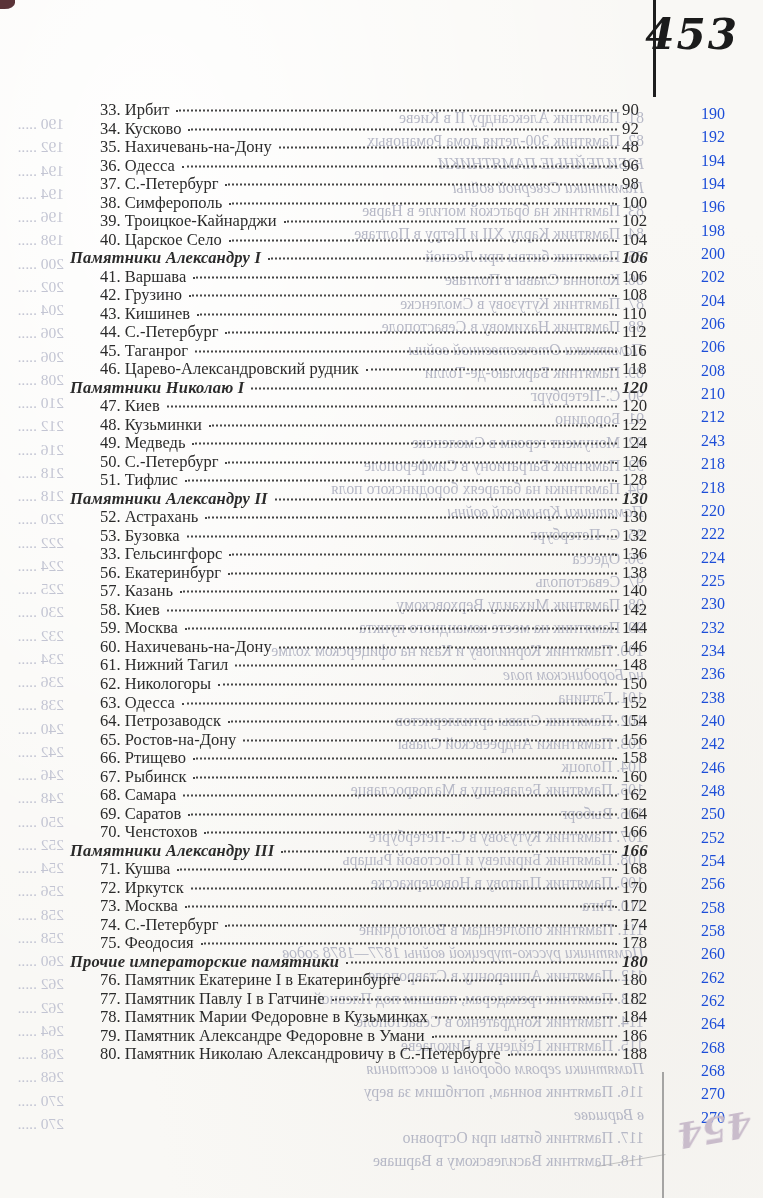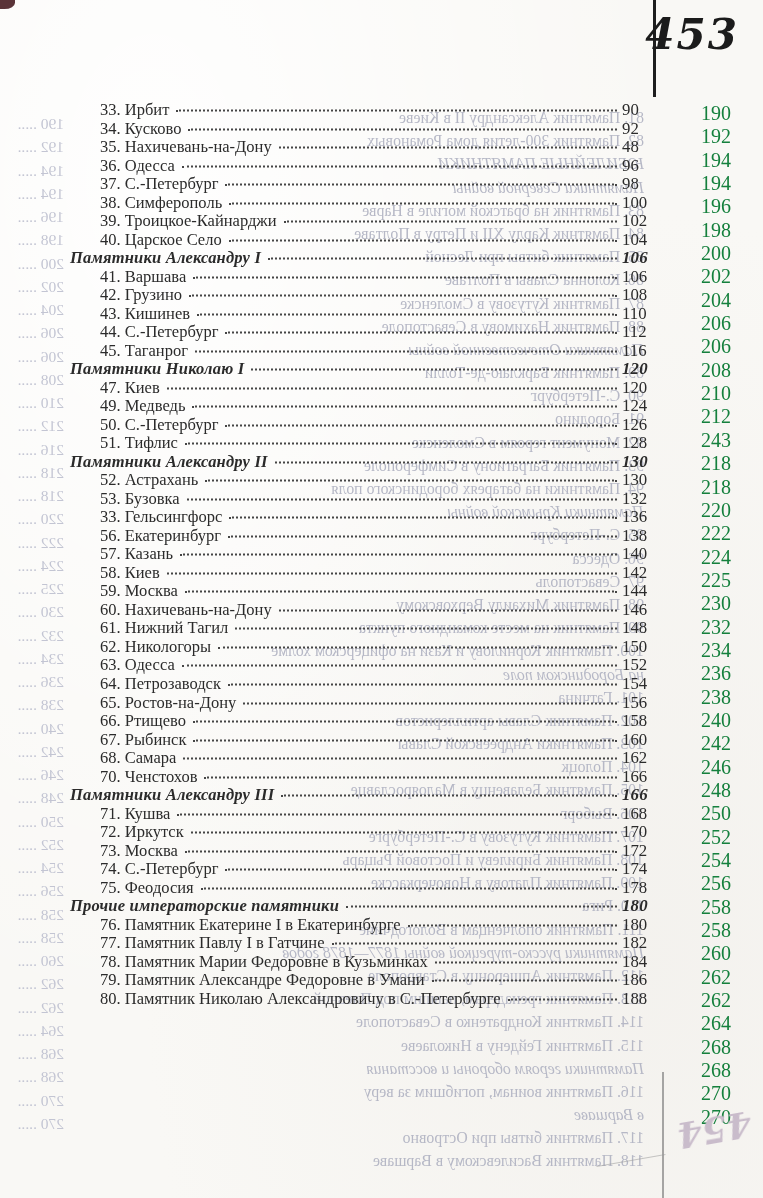--- a/index.html
+++ b/index.html
@@ -35,21 +35,21 @@
   .pg{flex:0 0 auto;min-width:36px;text-align:left;font-size:16.8px;}
 
   
   .ghost-lines{position:absolute;left:92px;top:106px;width:552px;z-index:-1;}
   .ghost-line{
     height:23.2px;line-height:23.2px;font-size:15.8px;white-space:nowrap;overflow:hidden;
     color:#b6b8c6;transform:scaleX(-1);filter:blur(.45px);text-align:left;
   }
   .ghost-line.it{font-style:italic;}
   .ghost-right{position:absolute;left:701px;top:102px;width:54px;z-index:-1;}
-  .ghost-right div{height:23.35px;line-height:23.35px;font-size:20px;color:#15803d;filter:blur(.3px);}
+  .ghost-right div{height:23.35px;line-height:23.35px;font-size:16px;color:#1d4ed8;filter:blur(.3px);}
   .ghost-left{position:absolute;left:2px;top:112px;width:62px;z-index:-1;}
   .ghost-left div{
     height:23.25px;line-height:23.25px;font-size:15.5px;color:#c3c5d3;
     transform:scaleX(-1);filter:blur(.4px);white-space:nowrap;overflow:hidden;
   }
   .ghost-454{
     position:absolute;left:668px;top:1110px;width:84px;
     font-family:"DejaVu Serif", serif;font-style:italic;font-weight:600;font-size:36px;
     color:#c9bccb;transform:scale(-1,-1) rotate(-10deg);filter:blur(.4px);
   }
@@ -271,31 +271,41 @@
       <div class="row entry">
         <span class="label">44. С.-Петербург</span>
         <span class="leader"></span>
         <span class="pg">112</span>
       </div>
       <div class="row entry">
         <span class="label">45. Таганрог</span>
         <span class="leader"></span>
         <span class="pg">116</span>
       </div>
+      <div class="row entry">
+        <span class="label">46. Царево-Александровский рудник</span>
+        <span class="leader"></span>
+        <span class="pg">118</span>
+      </div>
       <div class="row heading">
         <span class="label">Памятники Николаю I</span>
         <span class="leader"></span>
         <span class="pg">120</span>
       </div>
       <div class="row entry">
         <span class="label">47. Киев</span>
         <span class="leader"></span>
         <span class="pg">120</span>
       </div>
       <div class="row entry">
+        <span class="label">48. Кузьминки</span>
+        <span class="leader"></span>
+        <span class="pg">122</span>
+      </div>
+      <div class="row entry">
         <span class="label">49. Медведь</span>
         <span class="leader"></span>
         <span class="pg">124</span>
       </div>
       <div class="row entry">
         <span class="label">50. С.-Петербург</span>
         <span class="leader"></span>
         <span class="pg">126</span>
       </div>
       <div class="row entry">
@@ -382,20 +392,25 @@
         <span class="label">67. Рыбинск</span>
         <span class="leader"></span>
         <span class="pg">160</span>
       </div>
       <div class="row entry">
         <span class="label">68. Самара</span>
         <span class="leader"></span>
         <span class="pg">162</span>
       </div>
       <div class="row entry">
+        <span class="label">69. Саратов</span>
+        <span class="leader"></span>
+        <span class="pg">164</span>
+      </div>
+      <div class="row entry">
         <span class="label">70. Ченстохов</span>
         <span class="leader"></span>
         <span class="pg">166</span>
       </div>
       <div class="row heading">
         <span class="label">Памятники Александру III</span>
         <span class="leader"></span>
         <span class="pg">166</span>
       </div>
       <div class="row entry">

